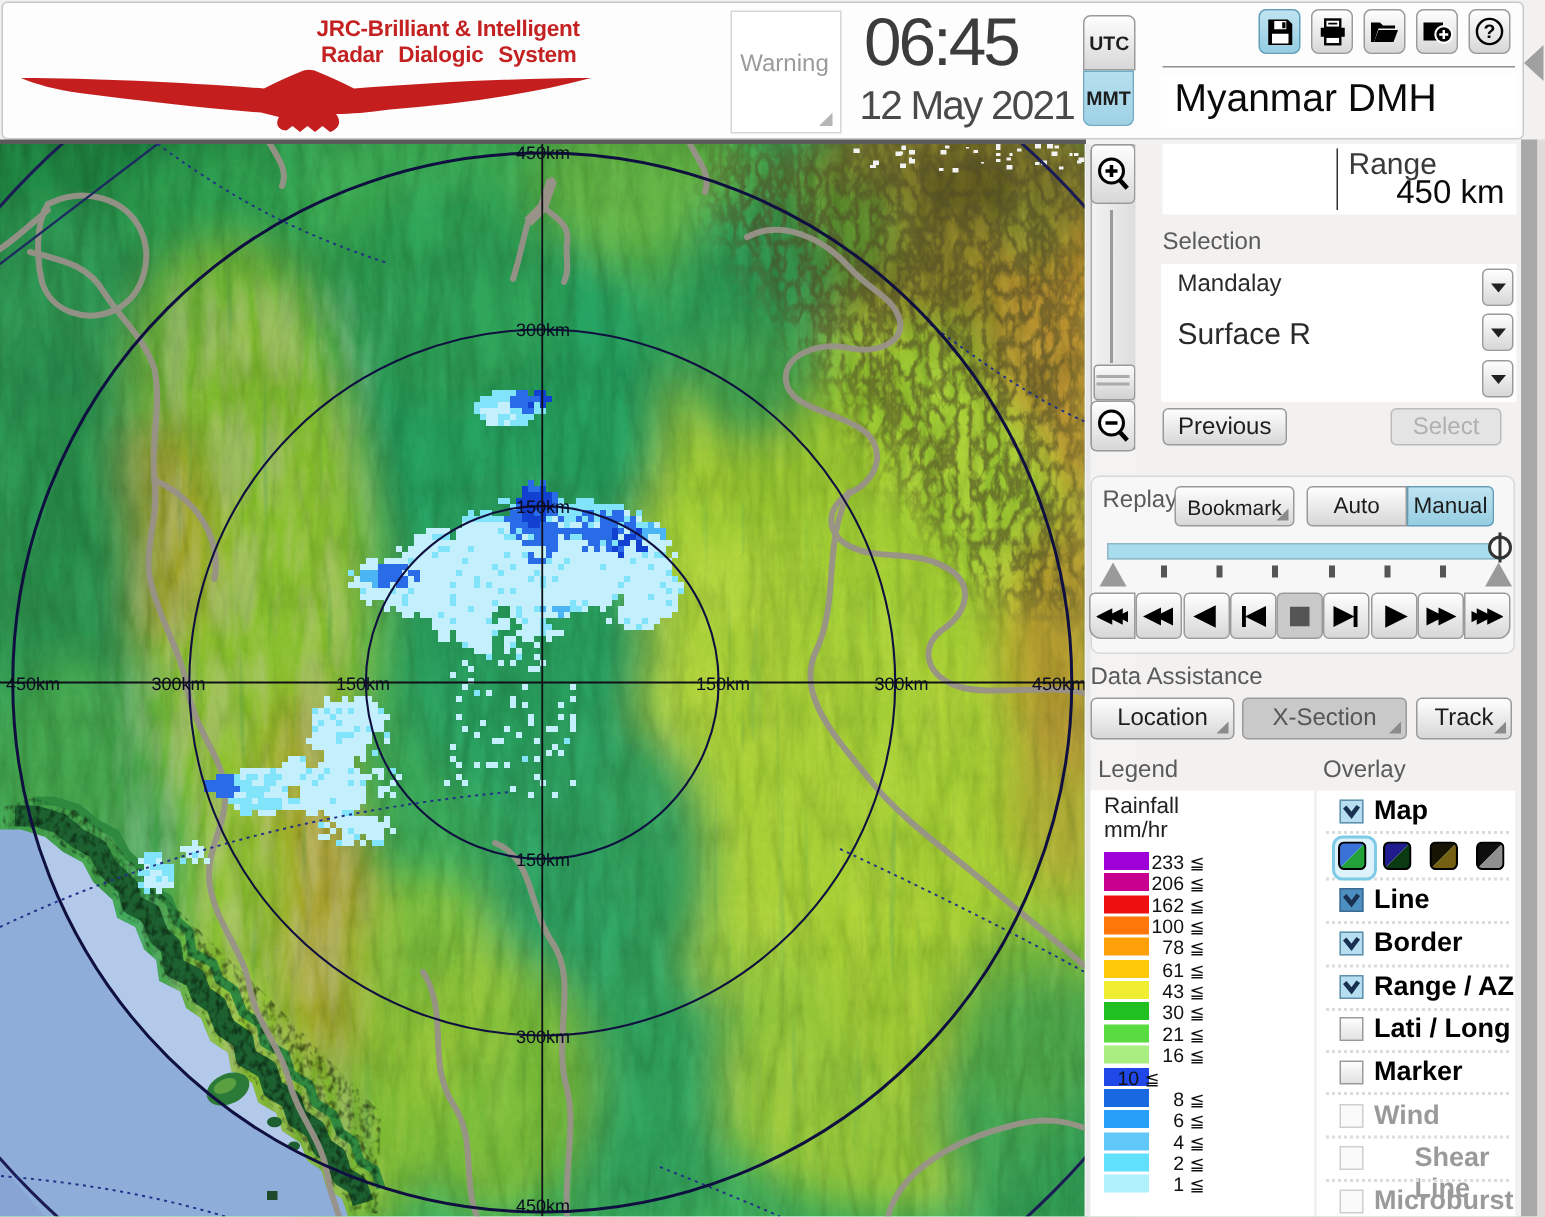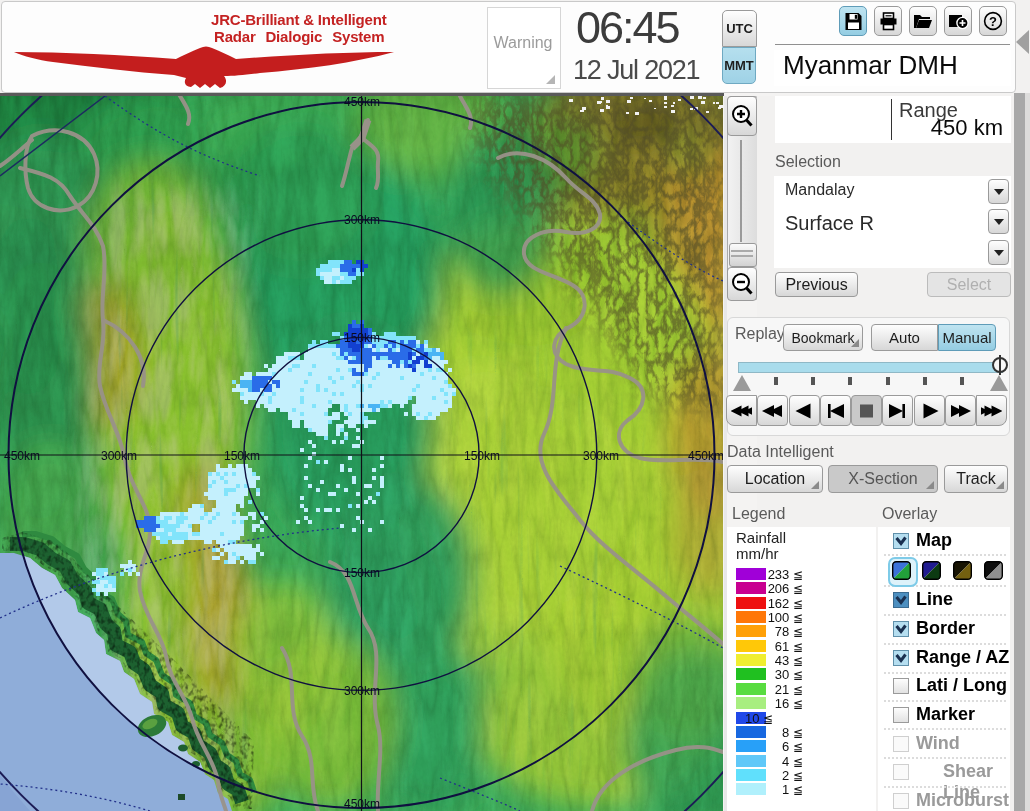--- a/index.html
+++ b/index.html
@@ -25,21 +25,21 @@
   <div class="abs" style="left:214px;top:28px;font-size:15px;font-weight:bold;color:#c42222;word-spacing:6px;letter-spacing:-0.2px;">Radar Dialogic System</div>
   <svg class="abs" style="left:8px;top:42px;" width="392" height="56" viewBox="0 0 392 56">
     <path d="M6,10 C55,10 115,13 168,17 C176,13 184,9 192,6 C196,4 200,4 204,6 C212,9 220,13 228,17 C280,13 338,10 386,10 C345,21 300,27 252,31 C237,33 226,34 216,34 C220,39 218,44 212,46 L207,42 L202,46 L197,42 L192,46 L187,42 L183,45 C178,45 175,41 178,36 C174,35 170,34 166,33 C125,30 85,25 45,20 C30,18 15,14 6,10 Z" fill="#c41e1e"></path>
   </svg>
 
   <div class="abs" style="left:487px;top:7px;width:72px;height:80px;background:#fff;border:1px solid #d6d6d6;"></div>
   <div class="abs" style="left:489px;top:34px;width:68px;text-align:center;font-size:16px;color:#9b9b9b;">Warning</div>
   <div class="abs" style="left:546px;top:75px;width:0;height:0;border-left:9px solid transparent;border-bottom:9px solid #b5b5b5;"></div>
 
   <div class="abs" style="left:576px;top:2px;font-size:45px;letter-spacing:-2px;color:#3c3c3c;">06:45</div>
-  <div class="abs" style="left:573px;top:55px;font-size:27px;letter-spacing:-1.2px;color:#4a4a4a;">12 Jul 2021</div>
+  <div class="abs" style="left:573px;top:55px;font-size:27px;letter-spacing:-1.2px;color:#4a4a4a;">12 May 2021</div>
 
   <div class="abs btn" style="left:722px;top:10px;width:35px;height:37px;border-radius:5px 5px 0 0;font-size:13px;font-weight:bold;">UTC</div>
   <div class="abs btn" style="left:722px;top:47px;width:34px;height:37px;border-radius:0 0 5px 5px;font-size:13px;font-weight:bold;background:linear-gradient(#b5dfee,#9fd2e6);border-color:#6fa9c2;">MMT</div>
 
   <div class="abs btn btn-blue" style="left:839px;top:6px;width:28px;height:30px;border-radius:5px;">
       <svg width="19" height="19" viewBox="0 0 19 19">
         <path d="M1.5,1 h13 l3,3 v14 h-16 z" fill="#000"></path>
         <rect x="5.5" y="2" width="8" height="5.5" fill="#fff"></rect>
         <rect x="10.8" y="2.8" width="2.2" height="4" fill="#000"></rect>
         <rect x="4" y="10.5" width="11" height="6.5" fill="#fff"></rect>
@@ -1773,21 +1773,21 @@
   <div class="abs btn" style="left:988px;top:179px;width:21px;height:25px;">
       <span style="width:0;height:0;border-left:5px solid transparent;border-right:5px solid transparent;border-top:6px solid #222;"></span>
     </div>
   <div class="abs btn" style="left:988px;top:209px;width:21px;height:25px;">
       <span style="width:0;height:0;border-left:5px solid transparent;border-right:5px solid transparent;border-top:6px solid #222;"></span>
     </div>
   <div class="abs btn" style="left:988px;top:240px;width:21px;height:25px;">
       <span style="width:0;height:0;border-left:5px solid transparent;border-right:5px solid transparent;border-top:6px solid #222;"></span>
     </div>
   <div class="abs btn" style="left:775px;top:272px;width:83px;height:25px;font-size:16px;">Previous</div>
-  <div class="abs btn" style="left:927px;top:272px;width:84px;height:25px;font-size:16px;color:#b0b0b0;background:#e4e4e4;border-color:#bbb;">Select</div>
+  <div class="abs btn" style="left:927px;top:272px;width:74px;height:25px;font-size:16px;color:#b0b0b0;background:#e4e4e4;border-color:#bbb;">Select</div>
 
   <div class="abs" style="left:727px;top:317px;width:281px;height:117px;background:#f7f7f7;border:1px solid #d8d8d8;border-radius:6px;"></div>
   <div class="abs seclabel" style="left:735px;top:325px;">Replay</div>
   <div class="abs btn" style="left:783px;top:324px;width:80px;height:27px;font-size:14px;">Bookmark<span class="corner"></span></div>
   <div class="abs btn" style="left:871px;top:324px;width:67px;height:27px;font-size:15px;border-radius:4px 0 0 4px;">Auto</div>
   <div class="abs btn btn-blue" style="left:938px;top:324px;width:58px;height:27px;font-size:15px;border-radius:0 4px 4px 0;">Manual</div>
 
   <div class="abs" style="left:738px;top:362px;width:265px;height:11px;background:#a9dcec;border:1px solid #8fb8c6;box-sizing:border-box;"></div>
   <div class="abs" style="left:992px;top:357px;width:16px;height:16px;border:2px solid #333;border-radius:50%;background:#f8f8f8;box-sizing:border-box;"></div>
   <div class="abs" style="left:999px;top:355px;width:2px;height:20px;background:#333;"></div>
@@ -1848,21 +1848,21 @@
       </svg>
     </div>
   <div class="abs btn" style="left:976px;top:395px;width:31px;height:31px;border-radius:0 4px 8px 0;">
       <svg width="21" height="20" viewBox="0 0 21 20">
         <polygon points="21.5,10 10.5,4.5 10.5,15.5" fill="#000"></polygon>
         <polygon points="14.5,10 3.5,4.5 3.5,15.5" fill="#000"></polygon>
         <polygon points="7.5,10 -3.5,4.5 -3.5,15.5" fill="#000"></polygon>
       </svg>
     </div>
 
-  <div class="abs seclabel" style="left:727px;top:443px;">Data Intelligent</div>
+  <div class="abs seclabel" style="left:727px;top:443px;">Data Assistance</div>
   <div class="abs btn" style="left:727px;top:465px;width:96px;height:28px;font-size:16px;">Location<span class="corner"></span></div>
   <div class="abs btn" style="left:828px;top:465px;width:110px;height:28px;font-size:16px;background:#c9c9c9;color:#555;">X-Section<span class="corner"></span></div>
   <div class="abs btn" style="left:944px;top:465px;width:64px;height:28px;font-size:16px;">Track<span class="corner"></span></div>
 
   <div class="abs seclabel" style="left:732px;top:505px;">Legend</div>
   <div class="abs" style="left:727px;top:527px;width:149px;height:284px;background:#fff;"></div>
   <div class="abs" style="left:736px;top:529px;font-size:15px;color:#222;">Rainfall</div>
   <div class="abs" style="left:736px;top:545px;font-size:15px;color:#222;">mm/hr</div>
   <div class="abs" style="left:736px;top:568px;width:30px;height:12px;background:#a000d8;"></div>
   <div class="abs" style="left:745px;top:567px;width:58px;text-align:right;font-size:13px;color:#111;">233 <span style="font-size:12px;">≦</span></div>

